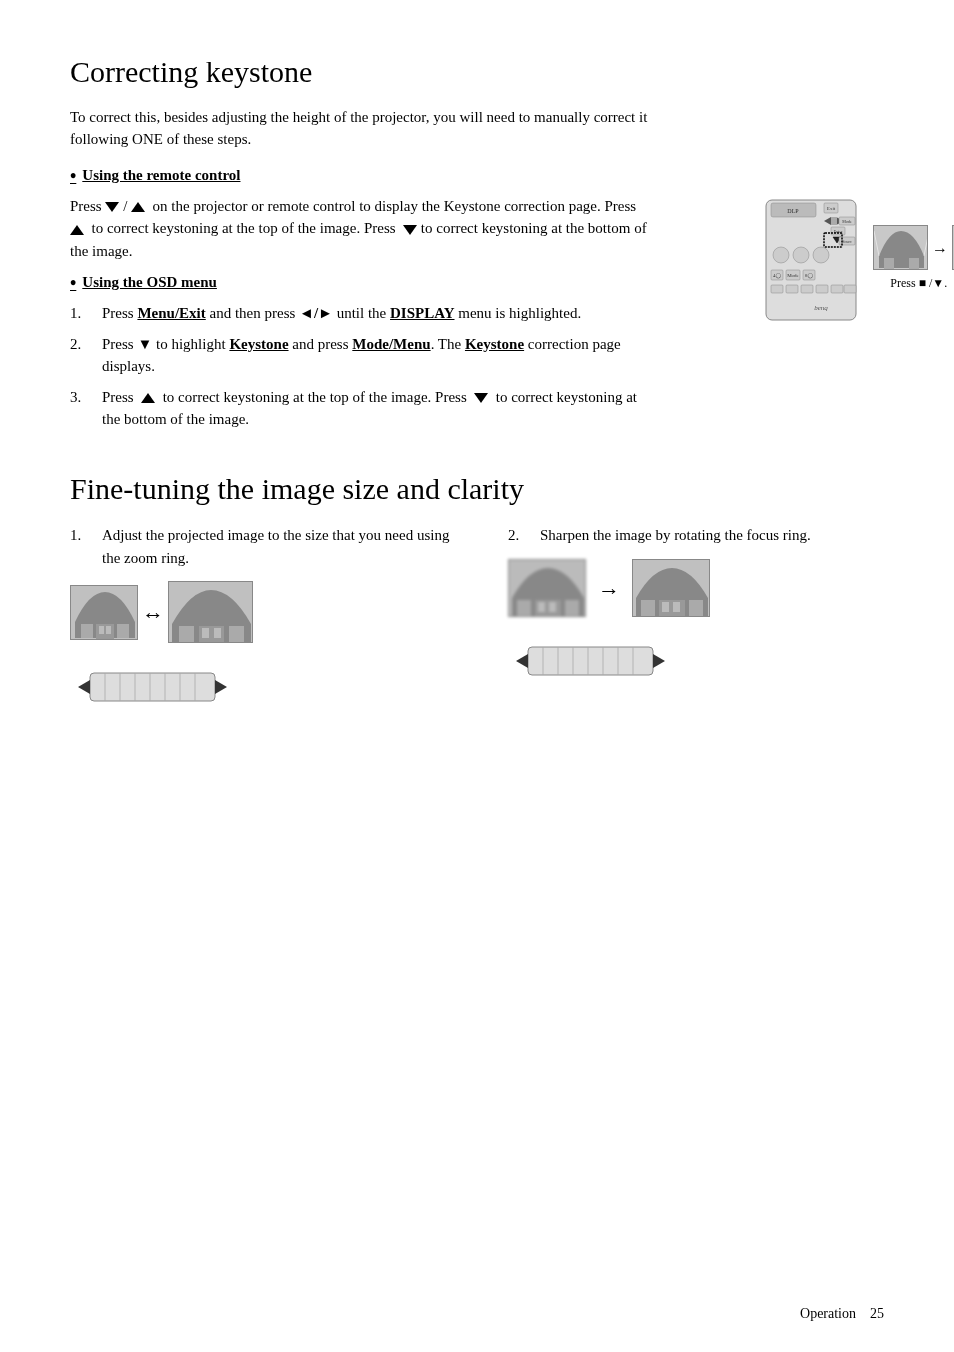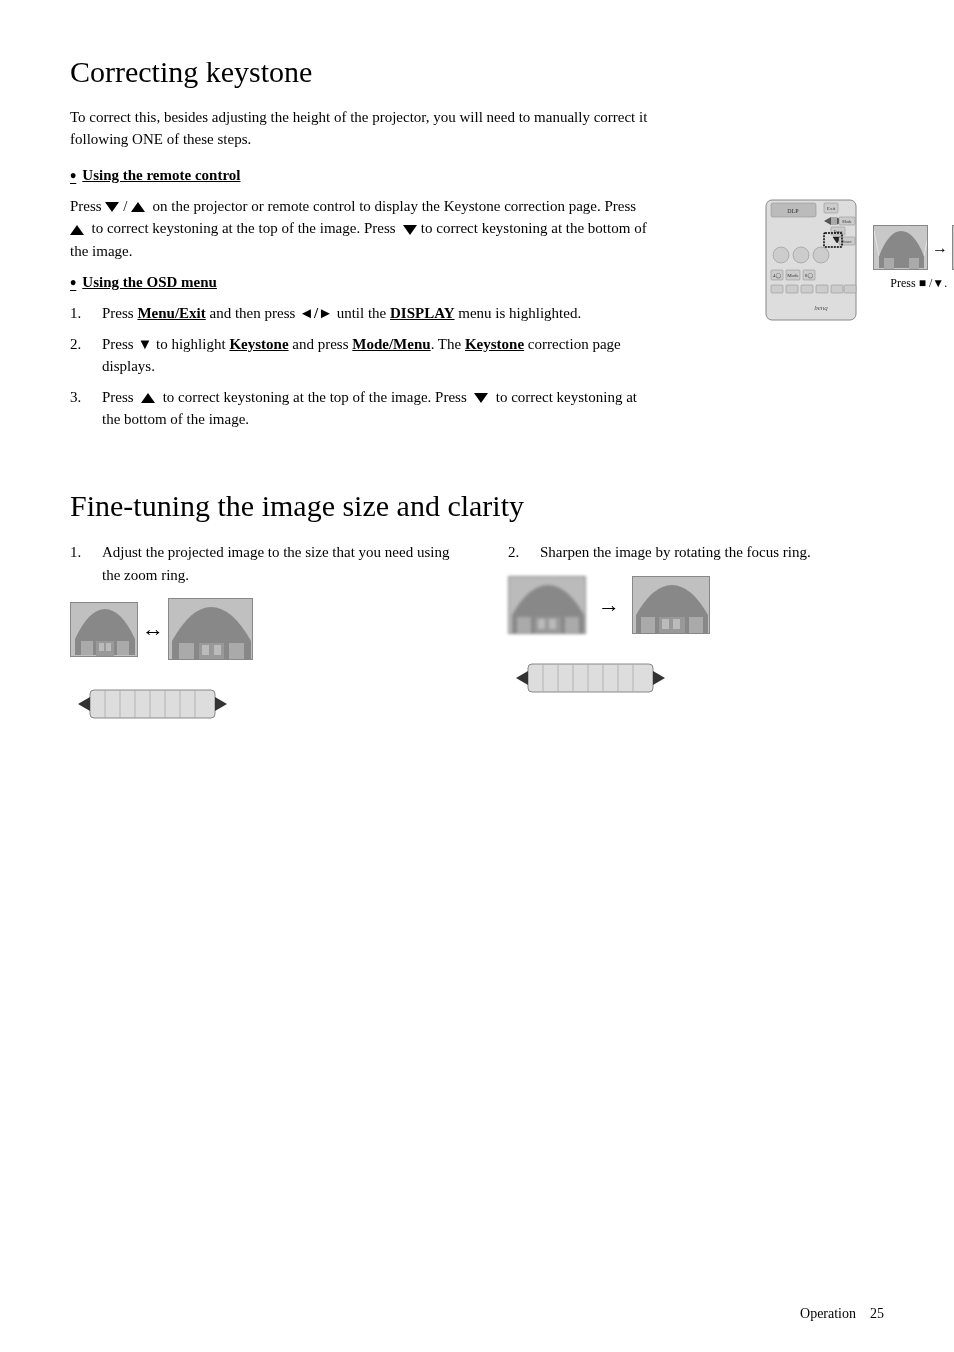--- a/index.html
+++ b/index.html
@@ -95,21 +95,21 @@
     .step-num {
       min-width: 22px;
       font-size: 15px;
     }
     .step-text {
       flex: 1;
     }
 
     
     .fine-tuning {
-      margin-top: 45px;
+      margin-top: 28px;
     }
     .two-col-list {
       display: flex;
       gap: 40px;
       margin-top: 10px;
     }
     .list-item-col {
       flex: 1;
     }
     .numbered-item {

